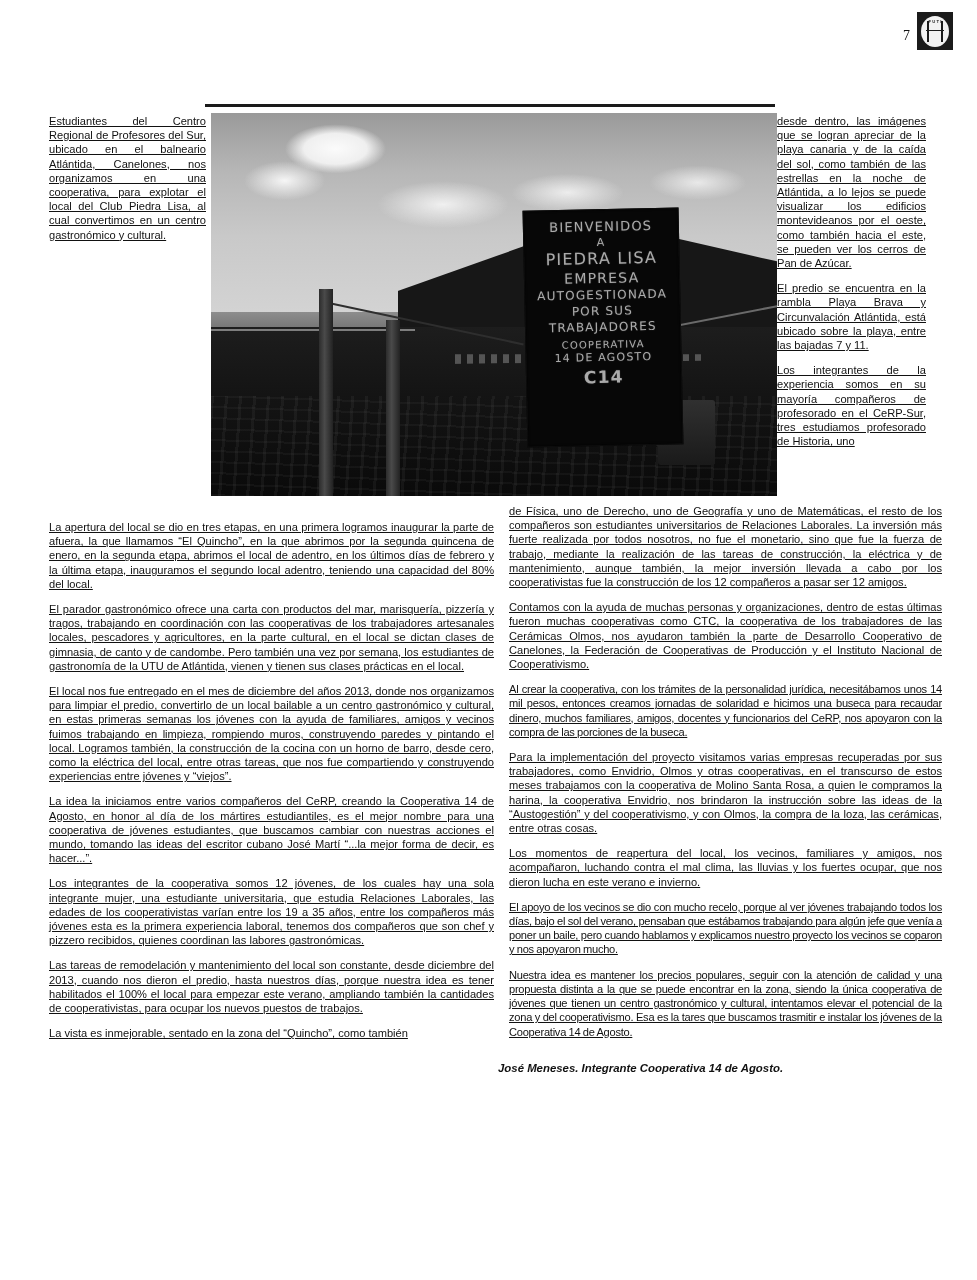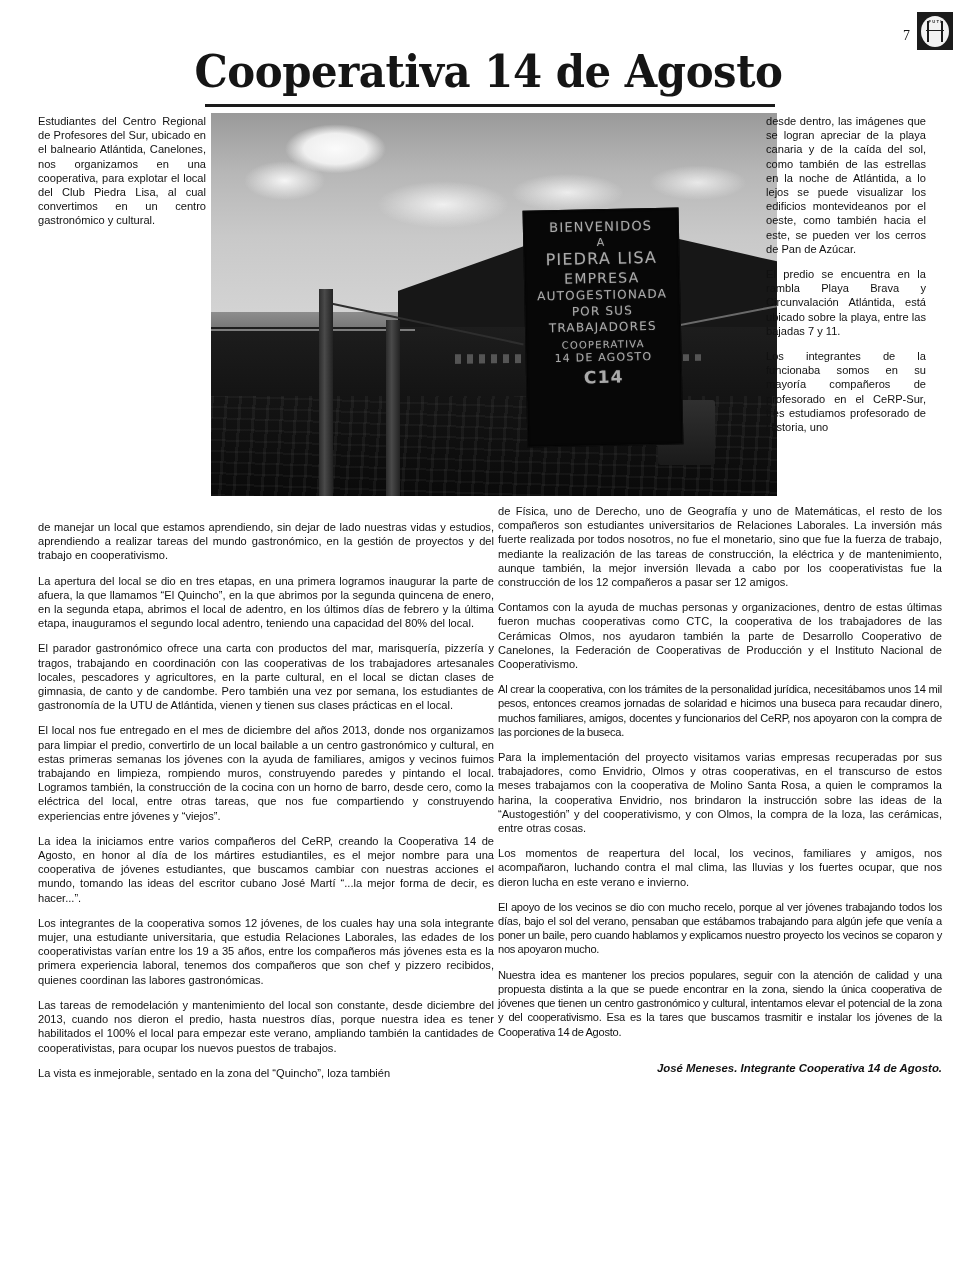--- a/index.html
+++ b/index.html
@@ -252,33 +252,33 @@
   
   .colbox {
     position: absolute;
     font-size: 11.1px;
     line-height: 14.2px;
     text-align: justify;
     text-justify: inter-word;
     color: #111;
     hyphens: manual;
   }
-  .colbox p { margin: 0 0 11px 0; }
+  .colbox p { margin: 0 0 11px 11px; text-decoration: underline; }
   .colbox p:last-child { margin-bottom: 0; }
 
   .col-left-top   { left: 38px;  top: 114px; width: 168px; }
   .col-right-top  { left: 766px; top: 114px; width: 160px; }
   .col-left-main  { left: 38px;  top: 520px; width: 456px; }
   .col-right-main { left: 498px; top: 504px; width: 444px; }
 
   .tight { letter-spacing: -0.25px; word-spacing: -0.4px; }
 
   .byline {
     margin-top: 22px;
-    text-align: right;
+    text-align: left;
     font-weight: bold;
     font-style: italic;
     font-size: 11.4px;
   }
 </style>
 </head>
 <body>
 
 <div class="page">
 
@@ -289,23 +289,20 @@
       <div class="bar-v-l"></div>
       <div class="bar-v-r"></div>
       <div class="bar-h"></div>
       <div class="mono-text">F
 U
 T
 I</div>
     </div>
   </div>
 
-  <div class="masthead">
-    <h1>Cooperativa 14 de Agosto</h1>
-  </div>
   <div class="masthead-rule"></div>
 
   <figure class="photo" style="margin:0">
     <div class="sky"></div>
     <div class="sea"></div>
     <div class="roof2"></div>
     <div class="roof"></div>
     <div class="ground"></div>
     <div class="clutter"></div>
     <div class="wire w2"></div>
@@ -329,32 +326,31 @@
     </div>
   </figure>
 
   <div class="colbox col-left-top">
     <p>Estudiantes del Centro Regional de Profesores del Sur, ubicado en el balneario Atlántida, Canelones, nos organizamos en una cooperativa, para explotar el local del Club Piedra Lisa, al cual convertimos en un centro gastronómico y cultural.</p>
   </div>
 
   <div class="colbox col-right-top">
     <p>desde dentro, las imágenes que se logran apreciar de la playa canaria y de la caída del sol, como también de las estrellas en la noche de Atlántida, a lo lejos se puede visualizar los edificios montevideanos por el oeste, como también hacia el este, se pueden ver los cerros de Pan de Azúcar.</p>
     <p>El predio se encuentra en la rambla Playa Brava y Circunvalación Atlántida, está ubicado sobre la playa, entre las bajadas 7 y 11.</p>
-    <p>Los integrantes de la funcionaba somos en su mayoría compañeros de profesorado en el CeRP-Sur, tres estudiamos profesorado de Historia, uno</p>
+    <p>Los integrantes de la experiencia somos en su mayoría compañeros de profesorado en el CeRP-Sur, tres estudiamos profesorado de Historia, uno</p>
   </div>
 
   <div class="colbox col-left-main">
-    <p>de manejar un local que estamos aprendiendo, sin dejar de lado nuestras vidas y estudios, aprendiendo a realizar tareas del mundo gastronómico, en la gestión de proyectos y del trabajo en cooperativismo.</p>
     <p>La apertura del local se dio en tres etapas, en una primera logramos inaugurar la parte de afuera, la que llamamos “El Quincho”, en la que abrimos por la segunda quincena de enero, en la segunda etapa, abrimos el local de adentro, en los últimos días de febrero y la última etapa, inauguramos el segundo local adentro, teniendo una capacidad del 80% del local.</p>
     <p>El parador gastronómico ofrece una carta con productos del mar, marisquería, pizzería y tragos, trabajando en coordinación con las cooperativas de los trabajadores artesanales locales, pescadores y agricultores, en la parte cultural, en el local se dictan clases de gimnasia, de canto y de candombe. Pero también una vez por semana, los estudiantes de gastronomía de la UTU de Atlántida, vienen y tienen sus clases prácticas en el local.</p>
     <p>El local nos fue entregado en el mes de diciembre del años 2013, donde nos organizamos para limpiar el predio, convertirlo de un local bailable a un centro gastronómico y cultural, en estas primeras semanas los jóvenes con la ayuda de familiares, amigos y vecinos fuimos trabajando en limpieza, rompiendo muros, construyendo paredes y pintando el local. Logramos también, la construcción de la cocina con un horno de barro, desde cero, como la eléctrica del local, entre otras tareas, que nos fue compartiendo y construyendo experiencias entre jóvenes y “viejos”.</p>
     <p>La idea la iniciamos entre varios compañeros del CeRP, creando la Cooperativa 14 de Agosto, en honor al día de los mártires estudiantiles, es el mejor nombre para una cooperativa de jóvenes estudiantes, que buscamos cambiar con nuestras acciones el mundo, tomando las ideas del escritor cubano José Martí “...la mejor forma de decir, es hacer...”.</p>
     <p>Los integrantes de la cooperativa somos 12 jóvenes, de los cuales hay una sola integrante mujer, una estudiante universitaria, que estudia Relaciones Laborales, las edades de los cooperativistas varían entre los 19 a 35 años, entre los compañeros más jóvenes esta es la primera experiencia laboral, tenemos dos compañeros que son chef y pizzero recibidos, quienes coordinan las labores gastronómicas.</p>
     <p>Las tareas de remodelación y mantenimiento del local son constante, desde diciembre del 2013, cuando nos dieron el predio, hasta nuestros días, porque nuestra idea es tener habilitados el 100% el local para empezar este verano, ampliando también la cantidades de cooperativistas, para ocupar los nuevos puestos de trabajos.</p>
-    <p>La vista es inmejorable, sentado en la zona del “Quincho”, loza también</p>
+    <p>La vista es inmejorable, sentado en la zona del “Quincho”, como también</p>
   </div>
 
   <div class="colbox col-right-main">
     <p>de Física, uno de Derecho, uno de Geografía y uno de Matemáticas, el resto de los compañeros son estudiantes universitarios de Relaciones Laborales. La inversión más fuerte realizada por todos nosotros, no fue el monetario, sino que fue la fuerza de trabajo, mediante la realización de las tareas de construcción, la eléctrica y de mantenimiento, aunque también, la mejor inversión llevada a cabo por los cooperativistas fue la construcción de los 12 compañeros a pasar ser 12 amigos.</p>
     <p>Contamos con la ayuda de muchas personas y organizaciones, dentro de estas últimas fueron muchas cooperativas como CTC, la cooperativa de los trabajadores de las Cerámicas Olmos, nos ayudaron también la parte de Desarrollo Cooperativo de Canelones, la Federación de Cooperativas de Producción y el Instituto Nacional de Cooperativismo.</p>
     <p class="tight">Al crear la cooperativa, con los trámites de la personalidad jurídica, necesitábamos unos 14 mil pesos, entonces creamos jornadas de solaridad e hicimos una buseca para recaudar dinero, muchos familiares, amigos, docentes y funcionarios del CeRP, nos apoyaron con la compra de las porciones de la buseca.</p>
     <p>Para la implementación del proyecto visitamos varias empresas recuperadas por sus trabajadores, como Envidrio, Olmos y otras cooperativas, en el transcurso de estos meses trabajamos con la cooperativa de Molino Santa Rosa, a quien le compramos la harina, la cooperativa Envidrio, nos brindaron la instrucción sobre las ideas de la “Austogestión” y del cooperativismo, y con Olmos, la compra de la loza, las cerámicas, entre otras cosas.</p>
     <p>Los momentos de reapertura del local, los vecinos, familiares y amigos, nos acompañaron, luchando contra el mal clima, las lluvias y los fuertes ocupar, que nos dieron lucha en este verano e invierno.</p>
     <p class="tight">El apoyo de los vecinos se dio con mucho recelo, porque al ver jóvenes trabajando todos los días, bajo el sol del verano, pensaban que estábamos trabajando para algún jefe que venía a poner un baile, pero cuando hablamos y explicamos nuestro proyecto los vecinos se coparon y nos apoyaron mucho.</p>
     <p class="tight">Nuestra idea es mantener los precios populares, seguir con la atención de calidad y una propuesta distinta a la que se puede encontrar en la zona, siendo la única cooperativa de jóvenes que tienen un centro gastronómico y cultural, intentamos elevar el potencial de la zona y del cooperativismo. Esa es la tares que buscamos trasmitir e instalar los jóvenes de la Cooperativa 14 de Agosto.</p>

